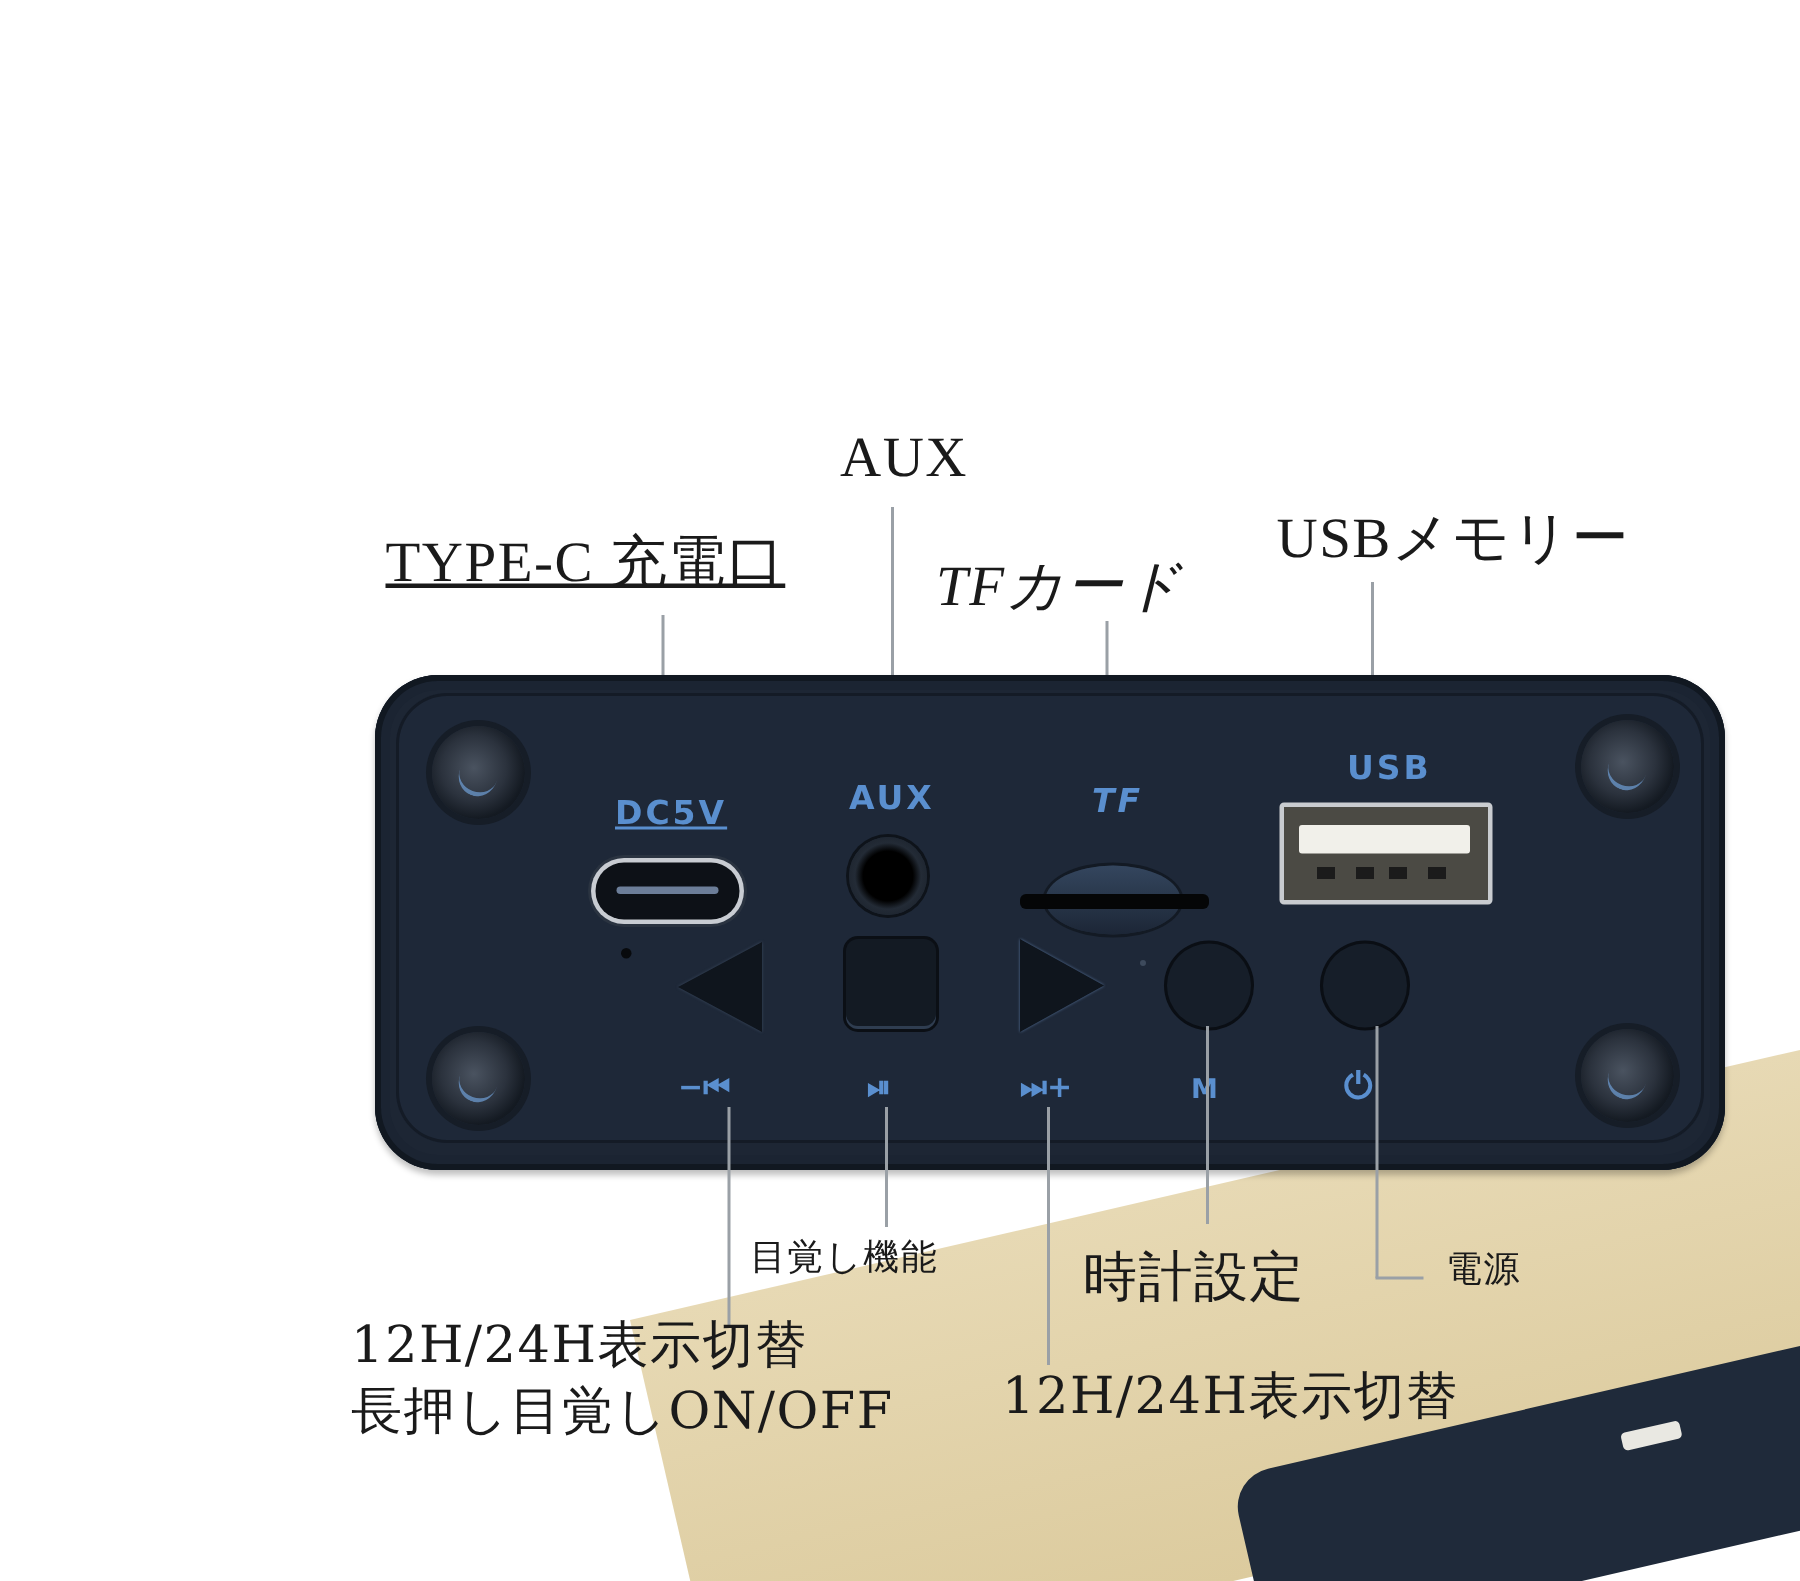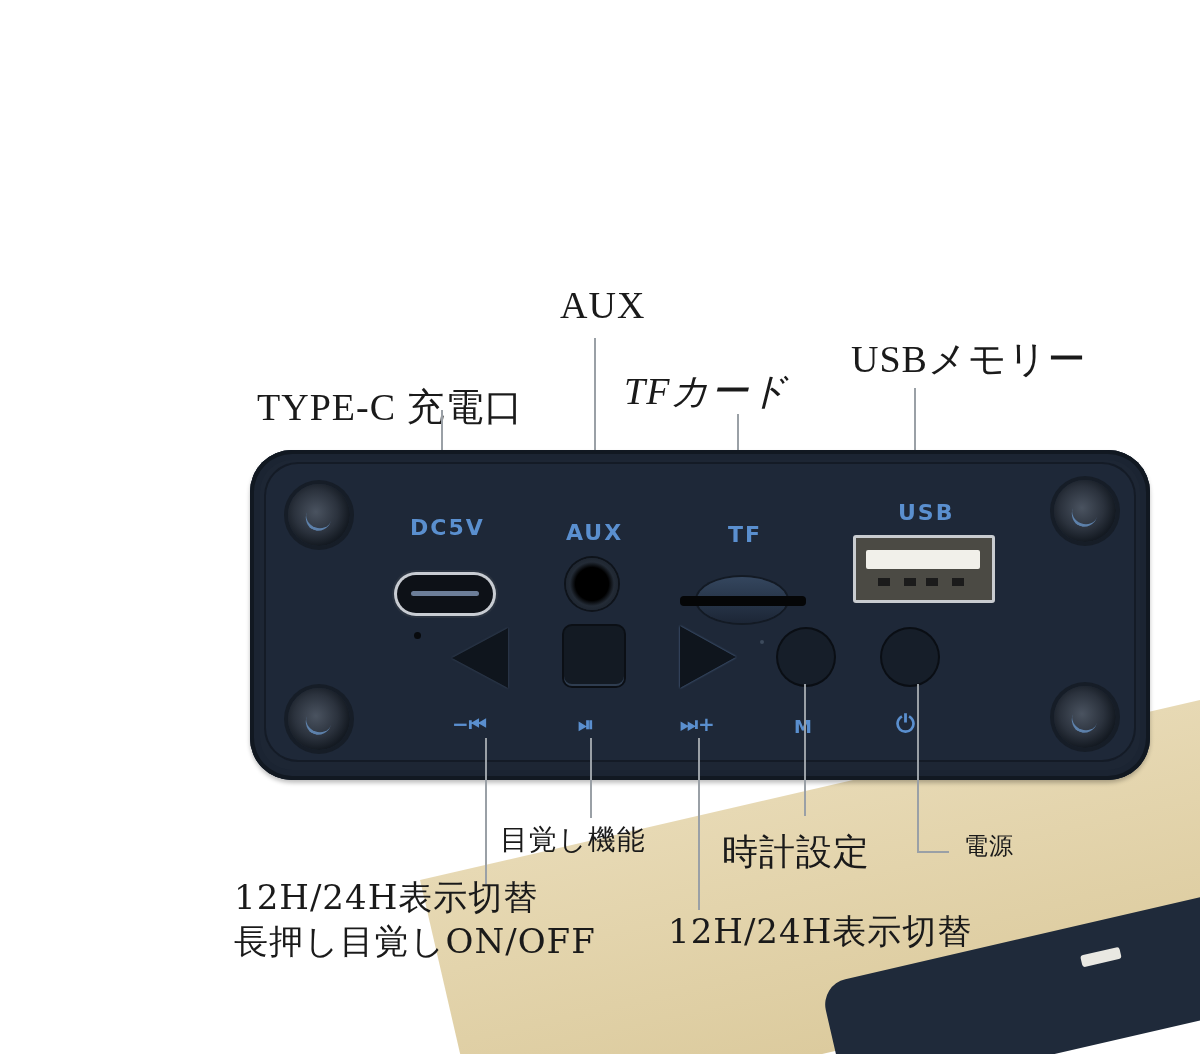--- a/index.html
+++ b/index.html
@@ -101,21 +101,21 @@
     .mini-panel {
       position: absolute; left: 820px; top: 985px; width: 430px; height: 120px;
       background: #1f2a3a; border-radius: 26px; transform: rotate(-13deg); transform-origin: 0 0;
     }
     .mini-usb { position: absolute; left: 260px; top: 30px; width: 40px; height: 12px; background: #e9e8e2; border-radius: 3px; }
   </style>
 </head>
 <body>
 
 <div class="label ascii" style="left:560px; top:286px;">AUX</div>
-<div class="label ascii" style="left:257px; top:388px;">TYPE-C 充電口</div>
+<div class="label ascii" style="left:257px; top:356px;text-decoration:underline;">TYPE-C 充電口</div>
 <div class="label ascii" style="left:624px; top:372px;font-style:italic;">TFカード</div>
 <div class="label ascii" style="left:851px; top:340px;">USBメモリー</div>
 
 <div class="line" style="left:594px; top:338px; width:2px; height:176px;"></div>
 <div class="line" style="left:441px; top:410px; width:2px; height:170px;"></div>
 <div class="line" style="left:737px; top:414px; width:2px; height:164px;"></div>
 <div class="line" style="left:914px; top:388px; width:2px; height:150px;"></div>
 
 <div class="wood"></div>
 <div class="mini-panel">
@@ -124,23 +124,23 @@
 
 <div class="panel">
   <div class="panel-inner"></div>
 </div>
 
 <div class="screw" style="left:288px; top:484px;"></div>
 <div class="screw" style="left:288px; top:688px;"></div>
 <div class="screw" style="left:1054px; top:480px;"></div>
 <div class="screw" style="left:1054px; top:686px;"></div>
 
-<div class="blue-text" style="left:410px; top:515px;">DC5V</div>
+<div class="blue-text" style="left:410px; top:530px;text-decoration:underline;">DC5V</div>
 <div class="blue-text" style="left:566px; top:520px;">AUX</div>
-<div class="blue-text" style="left:728px; top:522px;">TF</div>
+<div class="blue-text" style="left:728px; top:522px;font-style:italic;">TF</div>
 <div class="blue-text" style="left:898px; top:500px;">USB</div>
 
 <div class="typec"></div>
 <div class="aux-jack"></div>
 <div class="tf-lens"></div>
 <div class="tf-slot"></div>
 <div class="usb-port">
   <div class="usb-tongue"></div>
   <div class="usb-pin" style="left:22px;"></div>
   <div class="usb-pin" style="left:48px;"></div>
@@ -163,18 +163,18 @@
 <div class="sym" style="left:794px; top:718px; font-size:18px;">M</div>
 <div class="sym" style="left:896px; top:712px; font-size:24px;">⏻</div>
 
 <div class="line" style="left:485px; top:738px; width:2px; height:146px;"></div>
 <div class="line" style="left:590px; top:738px; width:2px; height:80px;"></div>
 <div class="line" style="left:698px; top:738px; width:2px; height:172px;"></div>
 <div class="line" style="left:804px; top:684px; width:2px; height:132px;"></div>
 <div class="line" style="left:917px; top:684px; width:2px; height:168px;"></div>
 <div class="line" style="left:917px; top:851px; width:32px; height:2px;"></div>
 
-<div class="label" style="left:500px; top:826px; font-size:28px;">目覚し機能</div>
+<div class="label" style="left:500px; top:826px; font-size:24px;">目覚し機能</div>
 <div class="label" style="left:722px; top:834px; font-size:36px;">時計設定</div>
 <div class="label" style="left:964px; top:834px; font-size:24px;">電源</div>
 <div class="label" style="left:234px; top:880px; font-size:34px;">12H/24H表示切替</div>
 <div class="label" style="left:234px; top:924px; font-size:34px;text-align:center;">長押し目覚しON/OFF</div>
 <div class="label" style="left:668px; top:914px; font-size:34px;">12H/24H表示切替</div>
 
 </body></html>

